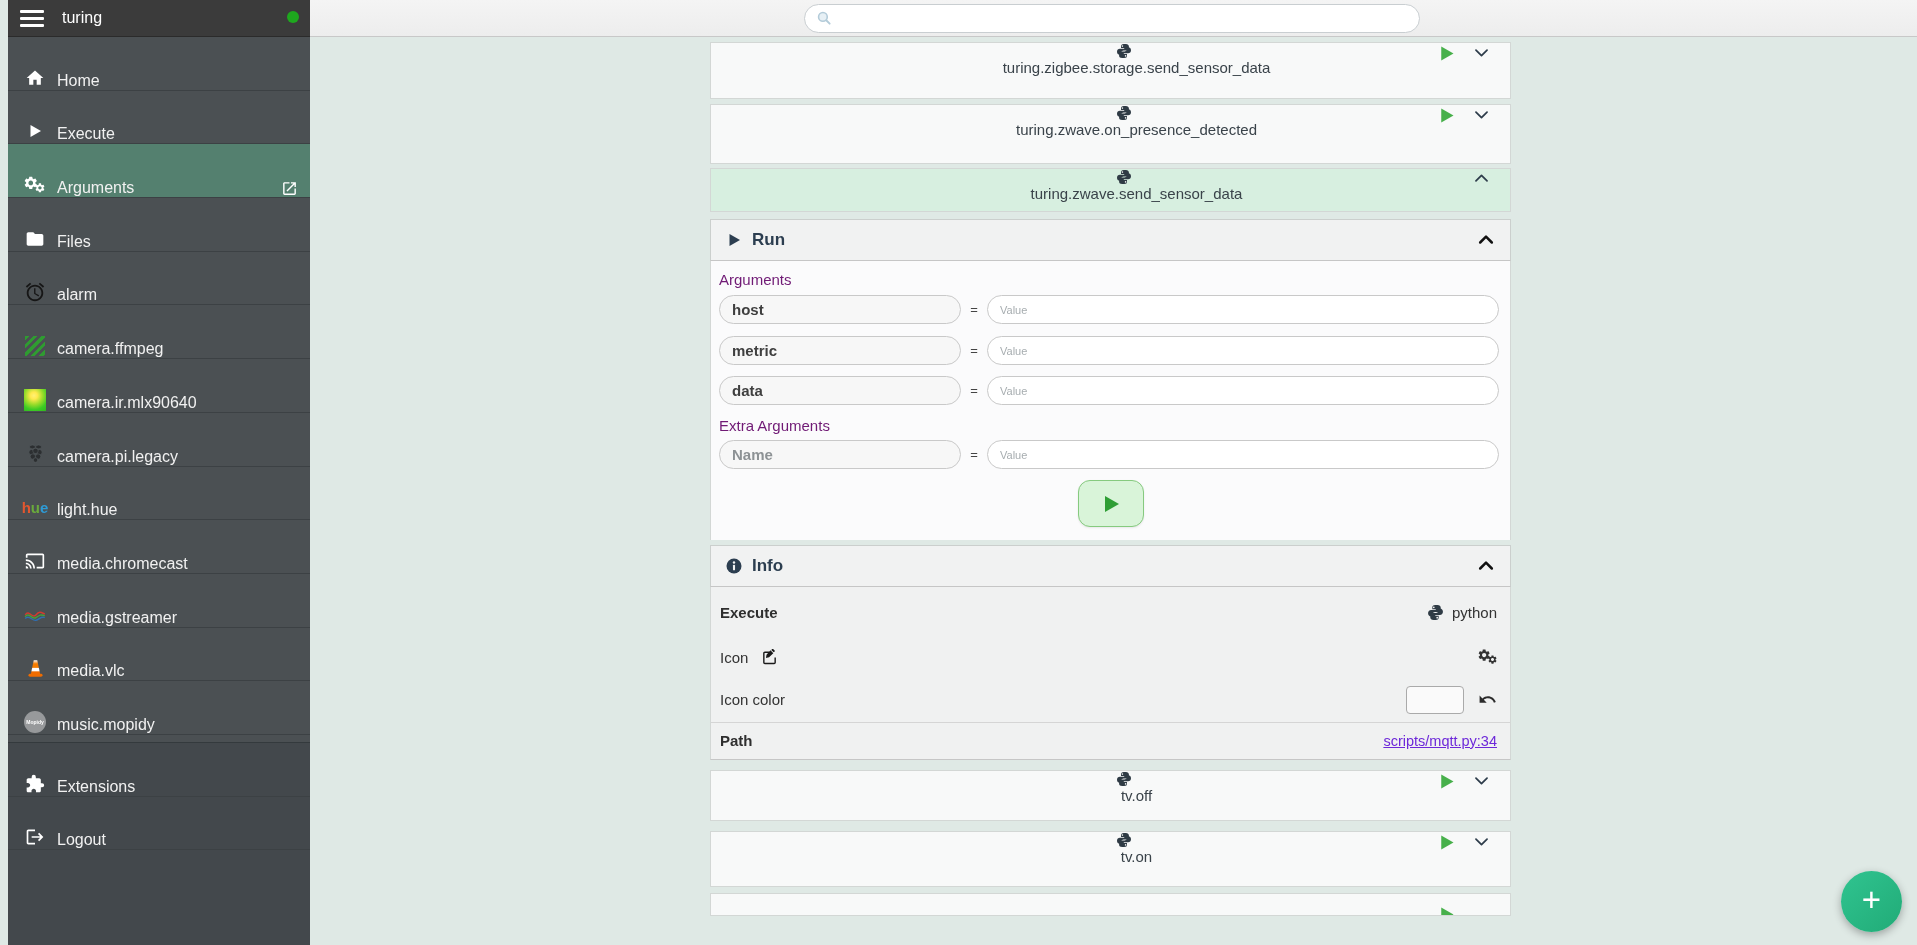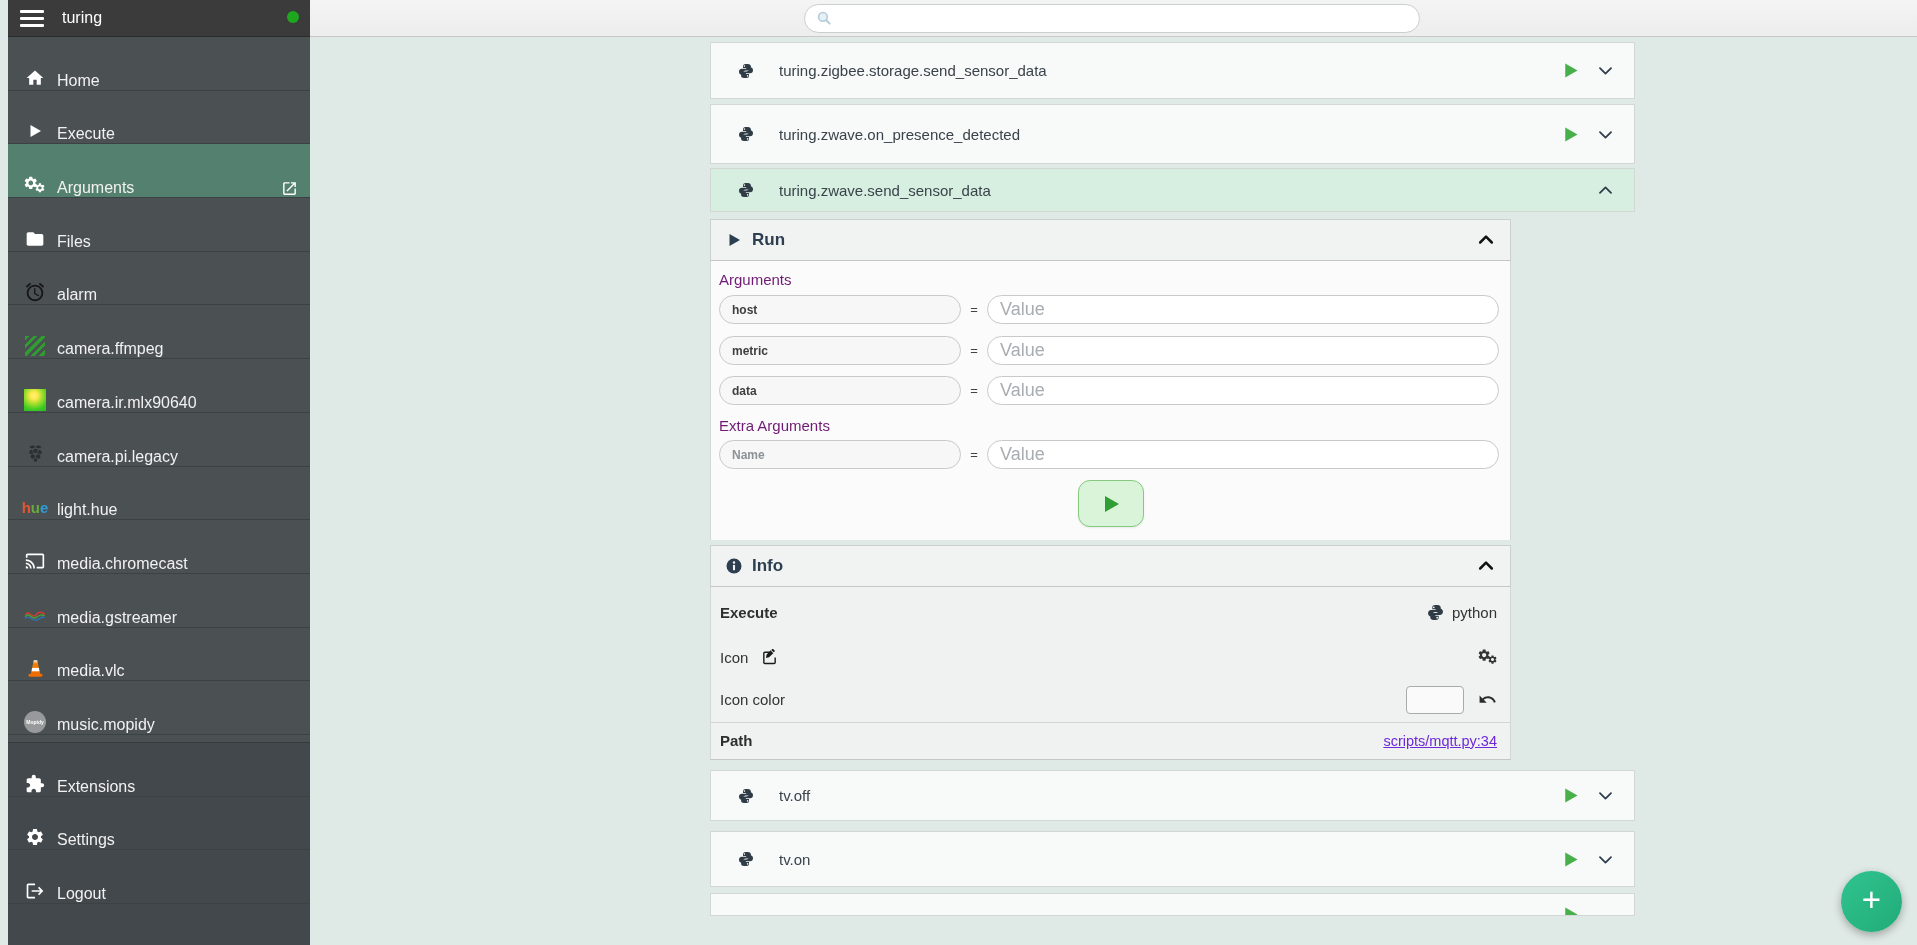--- a/index.html
+++ b/index.html
@@ -50,47 +50,47 @@
     background:#fff; border:1px solid #c9ced1; border-radius:15px;
     display:flex; align-items:center; padding:0 10px; }
   .search-pill svg { flex:none; }
   .search-input { border:none; outline:none; background:transparent; flex:1;
     margin-left:7px; font-size:14px; color:#444; }
 
   
   .main { position:absolute; left:302px; right:0; top:37px; bottom:0; background:#dfe9e5; }
   .content { position:absolute; left:408px; top:0; width:801px; height:908px; }
 
-  .prow { position:absolute; left:0; width:925px; background:#f8f9f9;
+  .prow { position:absolute; left:0; width:801px; background:#f8f9f9;
     border:1px solid #d3d7d5; display:flex; align-items:center; padding-left:27px;
-    cursor:pointer; }
+    cursor:pointer;flex-direction:column; }
   .prow .pyicon { width:16px; height:16px; color:#2f3b45; flex:none; }
   .prow .pname { margin-left:25px; font-size:15px; color:#3a434a; }
   .row-play { position:absolute; right:53px; width:21px; height:21px; color:#47b04b; cursor:pointer; }
   .row-chev { position:absolute; right:19px; width:19px; height:19px; color:#2e3d4b; cursor:pointer; }
   .prow.sel { background:#d7efe0; }
 
   .sec-header { position:absolute; left:0; width:801px; height:42px; background:#f1f2f2;
     border:1px solid #cbcfcd; border-bottom:1px solid #c6c6c6;
     display:flex; align-items:center; padding:0 14px; cursor:pointer; }
   .sec-header .htitle { font-size:17px; font-weight:bold; color:#2c3e50; margin-left:9px; }
   .sec-header .hicon { width:18px; height:18px; color:#2c3e50; }
   .sec-header .hchev { margin-left:auto; width:20px; height:20px; color:#111; }
 
   .run-body { position:absolute; left:0; top:224px; width:801px; height:279px;
     background:#fbfbfc; border-left:1px solid #d3d7d5; border-right:1px solid #d3d7d5; }
   .grp-label { position:absolute; left:8px; font-size:15px; color:#701a75; }
   .field-row { position:absolute; left:8px; right:11px; height:29px; display:flex; align-items:center; }
   .argname { width:242px; height:29px; border:1px solid #c9c9c9; border-radius:15px;
-    background:#f7f7f7; padding:0 12px; font-size:12px; font-weight:bold; color:#3f3f3f;
+    background:#f7f7f7; padding:0 12px; font-size:15px; font-weight:bold; color:#3f3f3f;
     outline:none; }
   .argname::placeholder { color:#8d9295; font-weight:bold; opacity:1; }
   .eq { width:26px; text-align:center; font-size:13px; color:#444; }
   .argval { flex:1; height:29px; border:1px solid #c9c9c9; border-radius:15px; background:#fff;
-    padding:0 12px; font-size:18px; color:#333; outline:none; }
+    padding:0 12px; font-size:11px; color:#333; outline:none; }
   .argval::placeholder { color:#a7adb0; opacity:1; }
   .play-btn { position:absolute; left:50%; transform:translateX(-50%); top:219px;
     width:66px; height:47px; border-radius:12px; background:#d9f4d9;
     border:1px solid #86ca7f; display:flex; align-items:center; justify-content:center;
     cursor:pointer; box-shadow:0 1px 2px rgba(0,0,0,.08); }
   .play-btn svg { width:24px; height:24px; color:#2f9e35; }
 
   .info-body { position:absolute; left:0; top:550px; width:801px; height:173px;
     background:#f0f1f1; border-left:1px solid #d3d7d5; border-right:1px solid #d3d7d5;
     border-bottom:1px solid #c6c6c6; }
@@ -347,28 +347,20 @@
         <span class="sicon">
             <svg width="20" height="20">
               <use href="#i-puzzle"></use>
             </svg>
           </span>
         <span class="slabel">Extensions</span>
       </div>
       <div class="side-item">
         <span class="sicon">
             <svg width="20" height="20">
-              <use href="#i-gear"></use>
-            </svg>
-          </span>
-        <span class="slabel">Settings</span>
-      </div>
-      <div class="side-item">
-        <span class="sicon">
-            <svg width="20" height="20">
               <use href="#i-logout"></use>
             </svg>
           </span>
         <span class="slabel">Logout</span>
       </div>
     </div>
   </div>
 </div>
 
 <div class="topbar">

